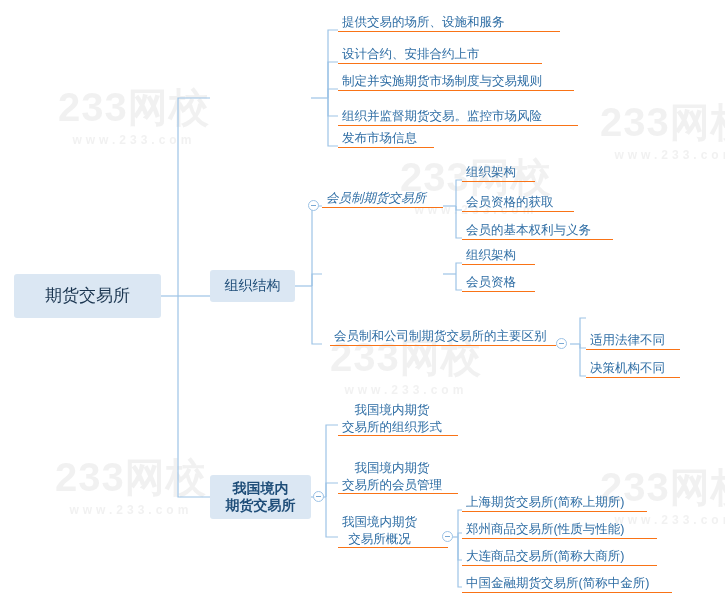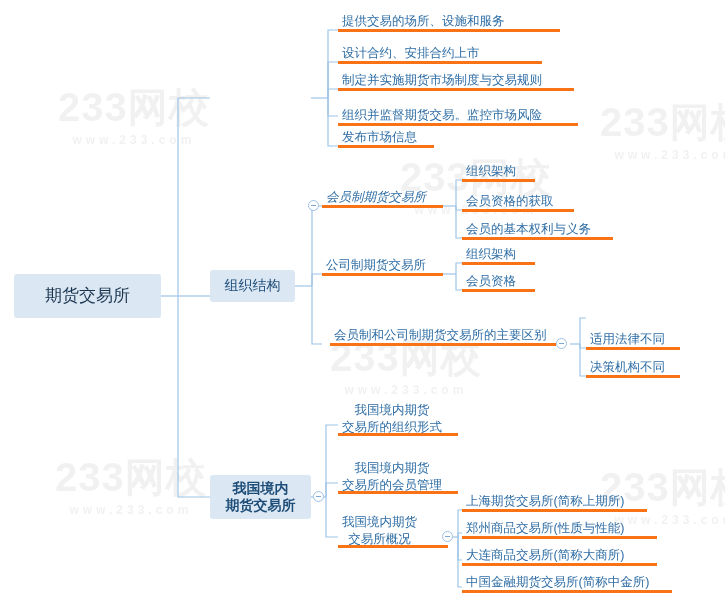--- a/index.html
+++ b/index.html
@@ -51,21 +51,21 @@
     color: #1f4e79;
     font-size: 14px;
     border-radius: 3px;
   }
   
   .node.leaf {
     color: #2e6da4;
     font-size: 12.5px;
     justify-content: flex-start;
     padding-left: 4px;
-    border-bottom: 3px solid #f97316;
+    border-bottom: 1px solid #f97316;
   }
   .node.leaf.two-line {
     align-items: flex-start;
     padding-top: 2px;
     line-height: 1.35;
   }
   .collapse {
     position: absolute;
     width: 11px;
     height: 11px;
@@ -184,21 +184,20 @@
 
   <div class="node lvl1" style="left:210px; top:270px; width:85px; height:32px;">组织结构</div>
 
   <div class="node leaf" style="left:322px; top:190px; width:121px; height:18px;font-style:italic;">会员制期货交易所</div>
   <div class="collapse" style="left:308px; top:200px;"></div>
 
   <div class="node leaf" style="left:462px; top:164px; width:73px; height:18px;">组织架构</div>
   <div class="node leaf" style="left:462px; top:194px; width:112px; height:18px;">会员资格的获取</div>
   <div class="node leaf" style="left:462px; top:222px; width:151px; height:18px;">会员的基本权利与义务</div>
 
-  <div class="node leaf" style="left:322px; top:258px; width:121px; height:18px;">公司制期货交易所</div>
 
   <div class="node leaf" style="left:462px; top:247px; width:73px; height:18px;">组织架构</div>
   <div class="node leaf" style="left:462px; top:274px; width:73px; height:18px;">会员资格</div>
 
   <div class="node leaf" style="left:330px; top:328px; width:226px; height:18px;">会员制和公司制期货交易所的主要区别</div>
   <div class="collapse" style="left:556px; top:338px;"></div>
 
   <div class="node leaf" style="left:586px; top:332px; width:94px; height:18px;">适用法律不同</div>
   <div class="node leaf" style="left:586px; top:360px; width:94px; height:18px;">决策机构不同</div>
 

